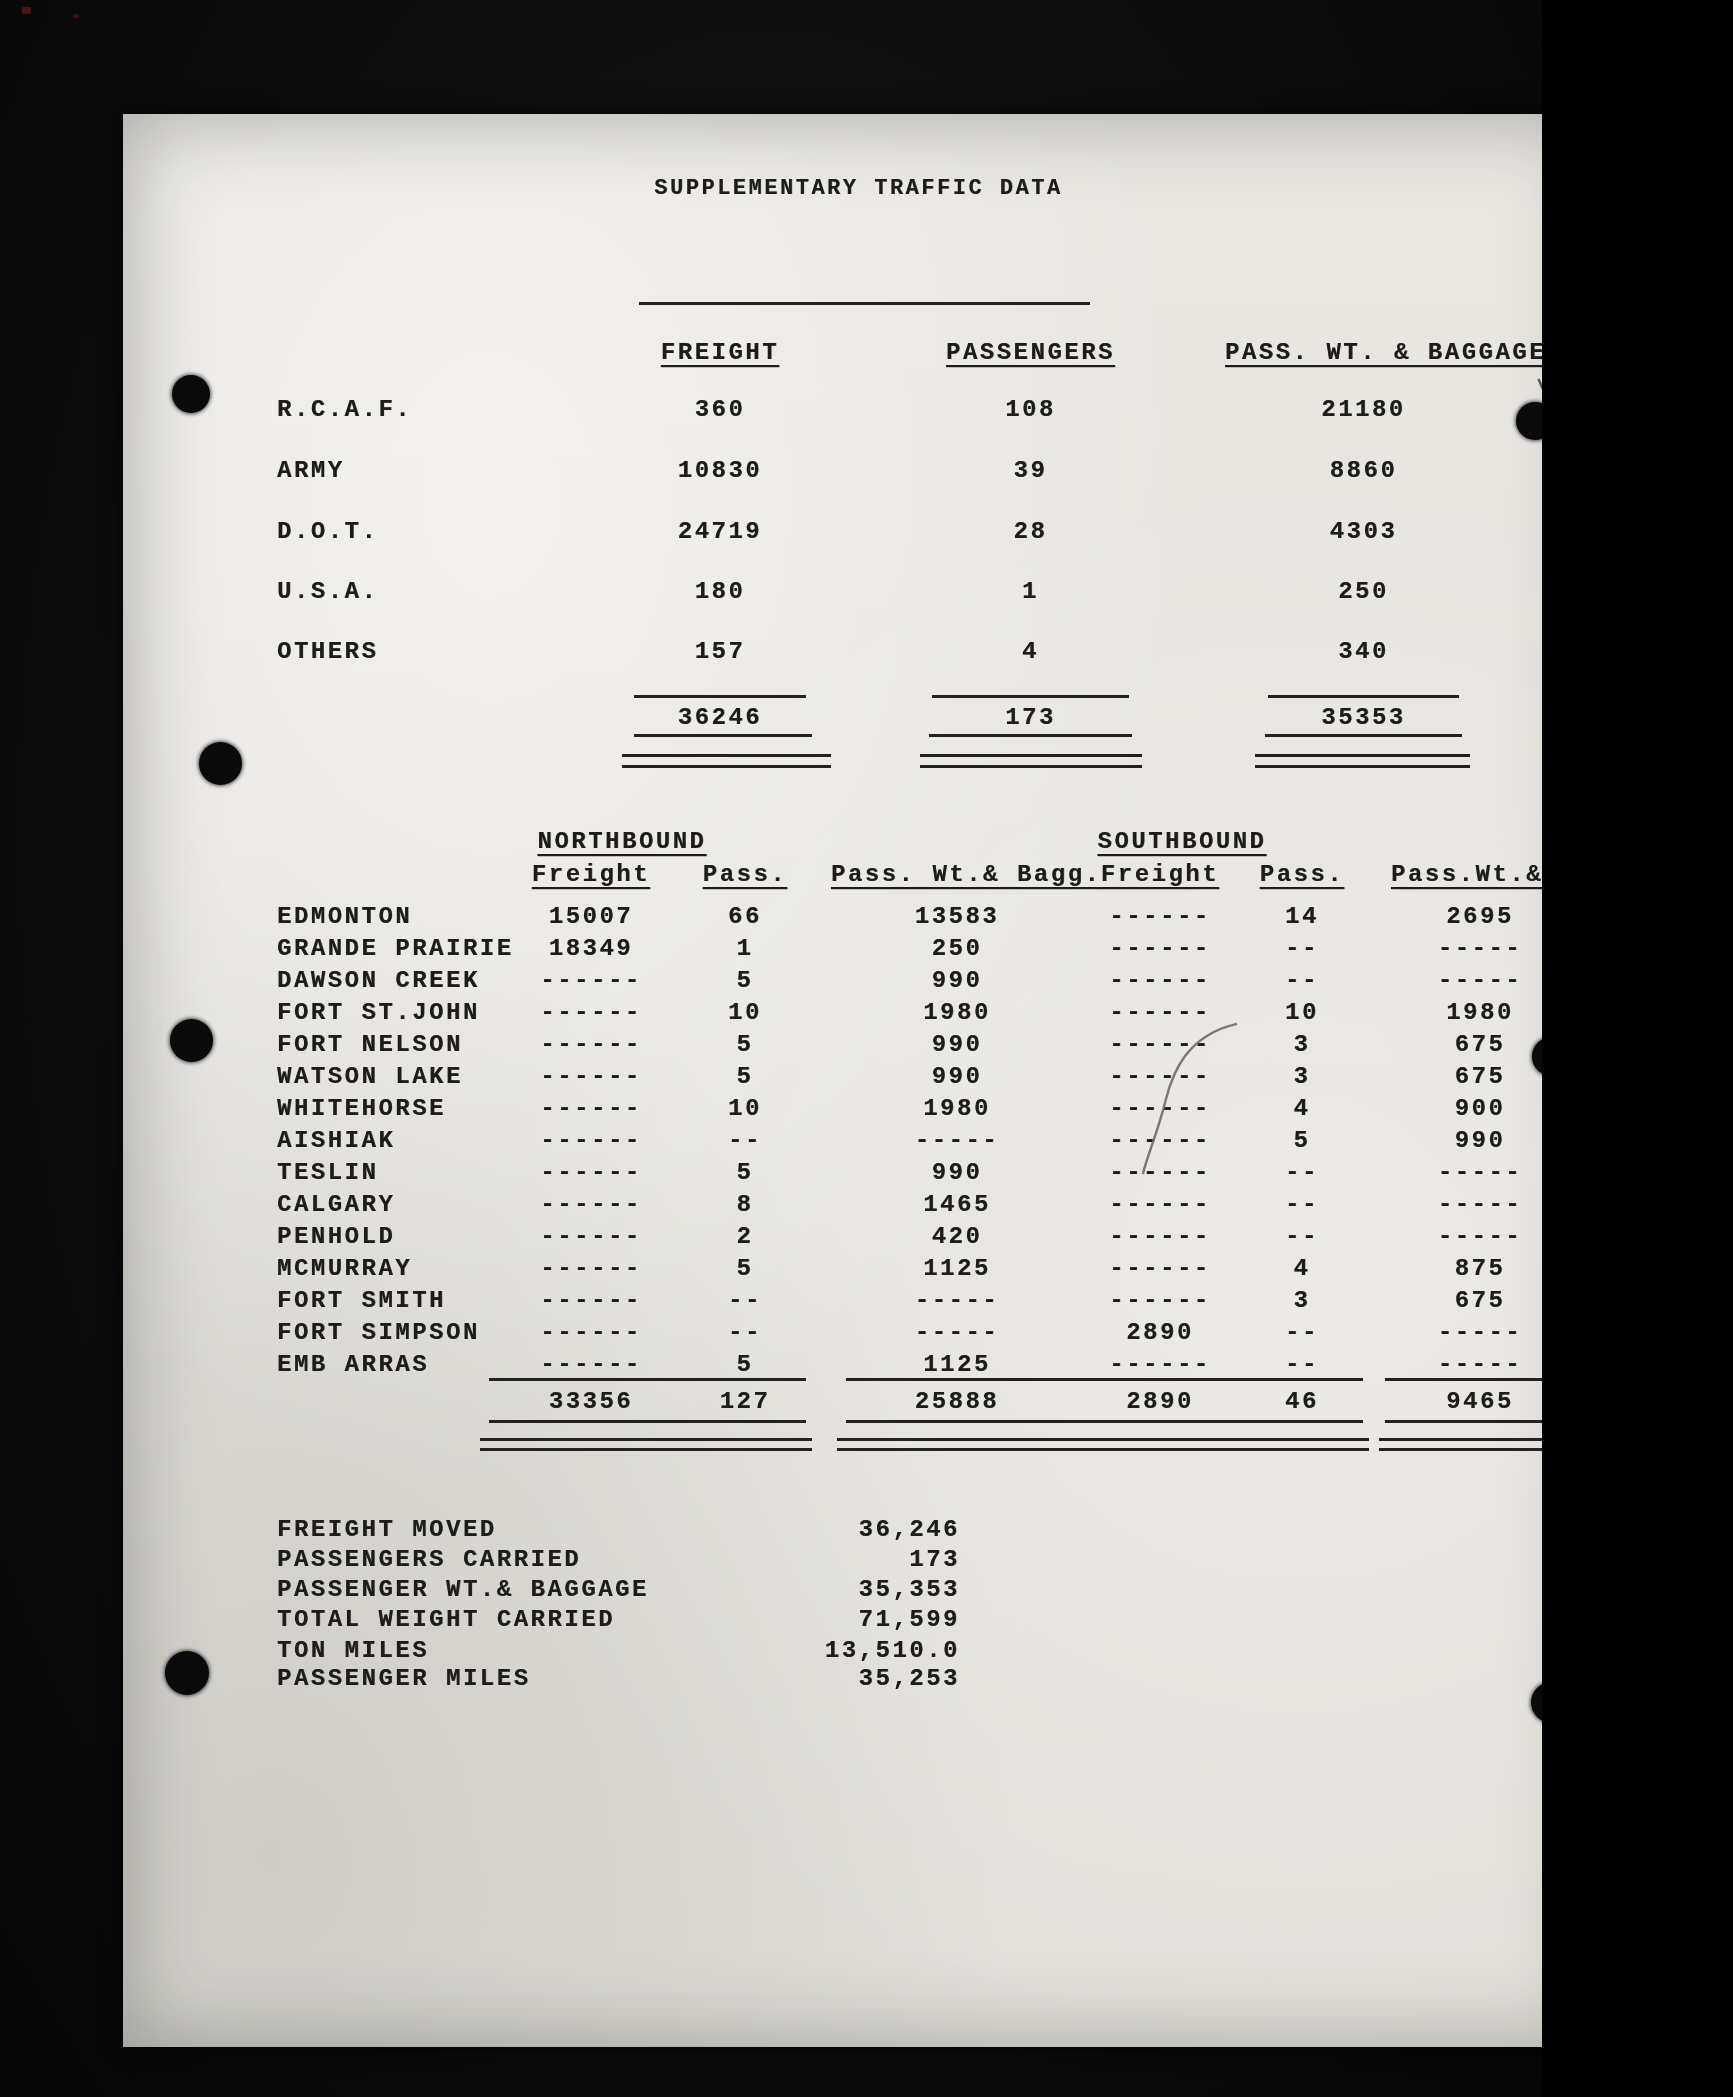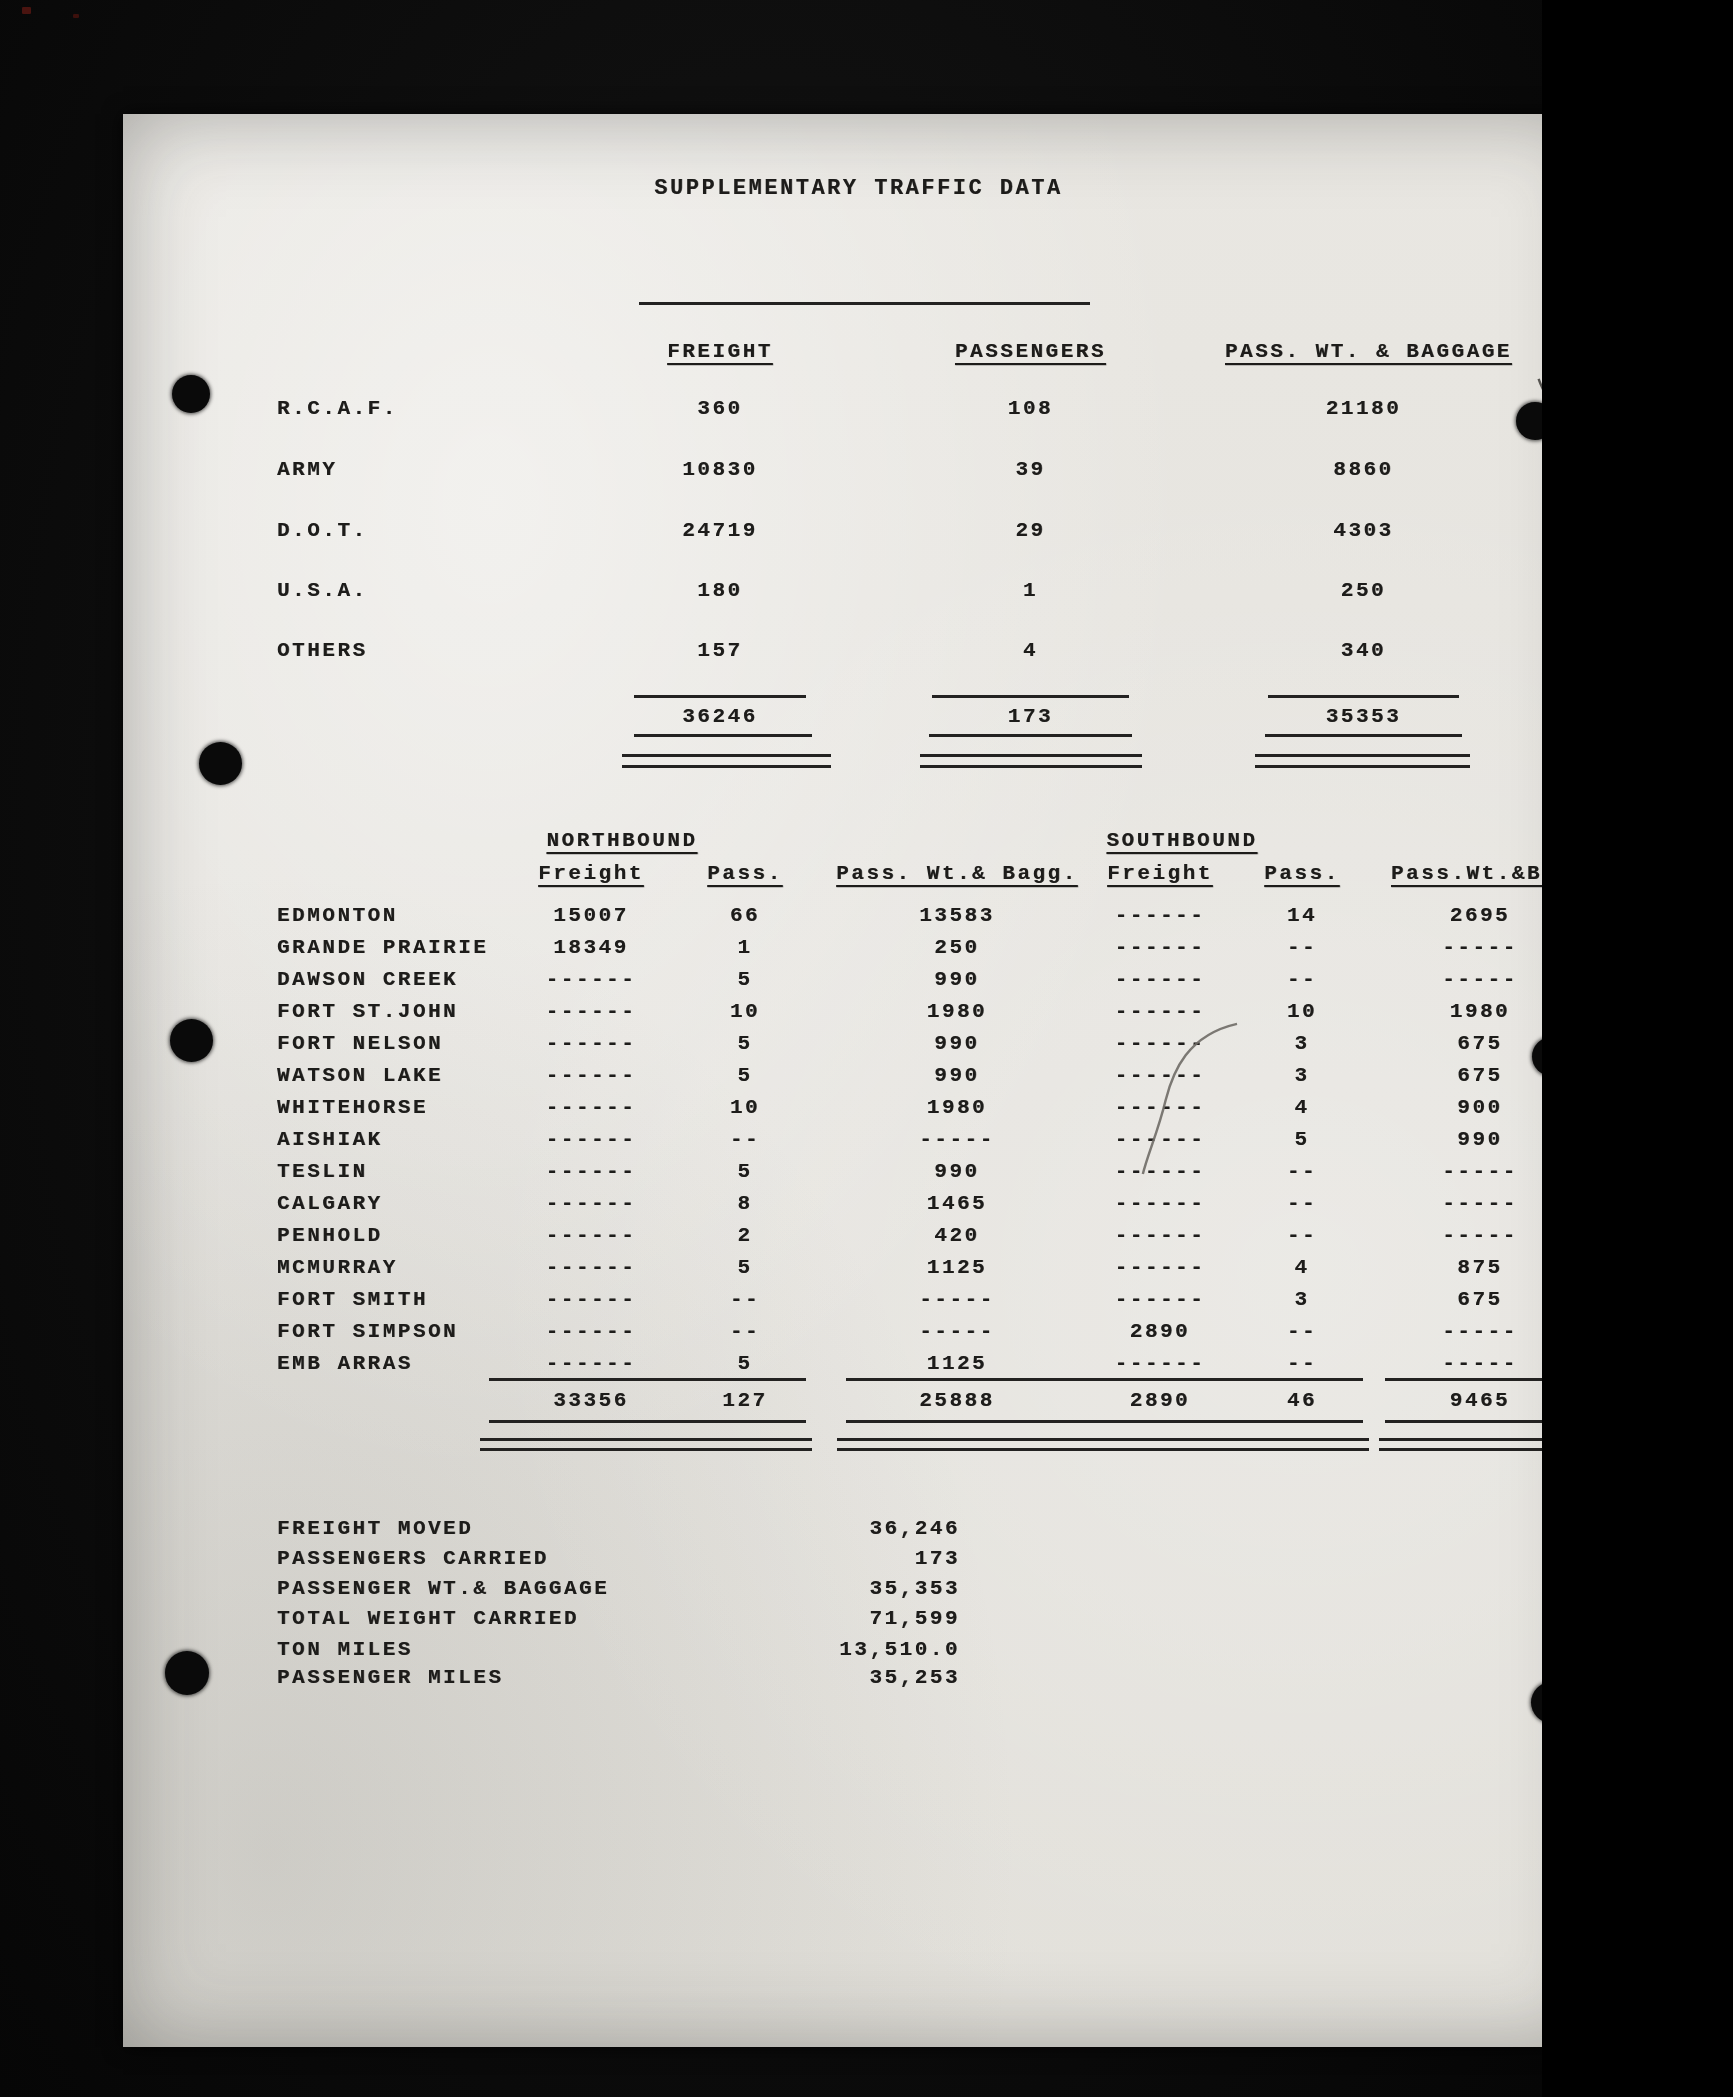--- a/index.html
+++ b/index.html
@@ -20,21 +20,21 @@
       radial-gradient(ellipse at 80% 60%, rgba(255,255,255,0.25), rgba(255,255,255,0) 50%),
       radial-gradient(ellipse at 10% 90%, rgba(120,120,115,0.20), rgba(120,120,115,0) 40%),
       linear-gradient(180deg, #e9e7e2 0%, #e5e3de 50%, #e2e0da 100%);
     box-shadow: inset 0 0 86px rgba(40,40,38,0.35), 0 0 18.5px rgba(0,0,0,0.8);
   }
   .tw {
     font-family: "Liberation Mono", "DejaVu Sans Mono", monospace;
     font-weight: 700;
     color: #1d1c1a;
     letter-spacing: 2.5px;
-    font-size: 21px;
+    font-size: 24px;
     line-height: 1.2;
     text-shadow: 0.4px 0.4px 0.6px rgba(25,25,25,0.55);
   }
   .abs { position: absolute; }
   .row { position: absolute; left: 0; width: 100%; height: 31px; }
   .cell { position: absolute; text-align: center; white-space: nowrap; }
   .ul { text-decoration: underline; text-decoration-thickness: 1.8px; text-underline-offset: 5.5px; }
   
   .c0 { left: 154px;  width: 320px; text-align: left; }
   .c1 { left: 468px;  width: 258px; }
@@ -91,21 +91,21 @@
         </div>
       <div class="row tw" style="top:343px;">
           <span class="cell c0">ARMY</span>
           <span class="cell c1">10830</span>
           <span class="cell c2">39</span>
           <span class="cell c3">8860</span>
         </div>
       <div class="row tw" style="top:404px;">
           <span class="cell c0">D.O.T.</span>
           <span class="cell c1">24719</span>
-          <span class="cell c2">29</span>
+          <span class="cell c2">28</span>
           <span class="cell c3">4303</span>
         </div>
       <div class="row tw" style="top:464px;">
           <span class="cell c0">U.S.A.</span>
           <span class="cell c1">180</span>
           <span class="cell c2">1</span>
           <span class="cell c3">250</span>
         </div>
       <div class="row tw" style="top:524px;">
           <span class="cell c0">OTHERS</span>

